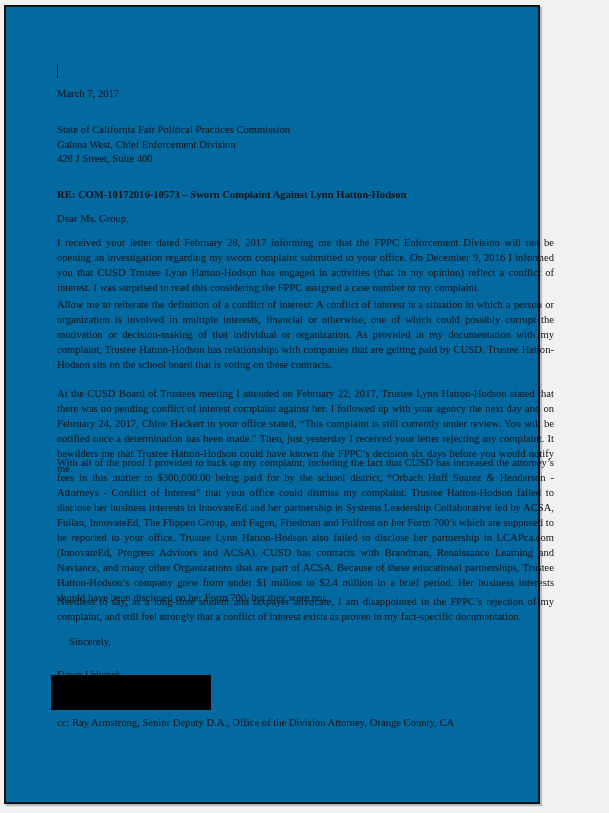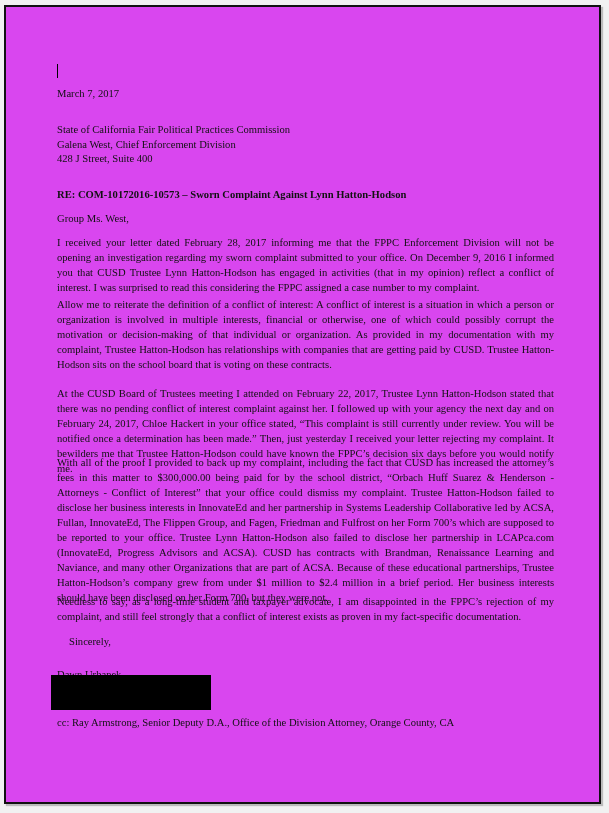--- a/index.html
+++ b/index.html
@@ -7,22 +7,22 @@
       width: 609px; height: 813px;
       background: #f1f1f1;
       position: relative;
       overflow: hidden;
       font-family: "Liberation Serif", "DejaVu Serif", serif;
       color: #111;
     }
     .page {
       position: absolute;
       left: 4px; top: 5px;
-      width: 597px; height: 799px;
-      background: #d946ef;
+      width: 536px; height: 799px;
+      background: #0369a1;
       border: 2px solid #111;
       box-shadow: 2px 2px 1px #bbb;
       box-sizing: border-box;
     }
     .content {
       position: absolute;
       left: 51px; top: 0;
       width: 497px;
       font-size: 10.6px;
       line-height: 15px;
@@ -63,21 +63,21 @@
     <div class="date">March 7, 2017</div>
 
     <div class="address">
       <div>State of California Fair Political Practices Commission</div>
       <div>Galena West, Chief Enforcement Division</div>
       <div>428 J Street, Suite 400</div>
     </div>
 
     <div class="subject">RE: COM-10172016-10573 – Sworn Complaint Against Lynn Hatton-Hodson</div>
 
-    <div class="salutation">Group Ms. West,</div>
+    <div class="salutation">Dear Ms. Group,</div>
 
     <div class="para p1">I received your letter dated February 28, 2017 informing me that the FPPC Enforcement Division will not be opening an investigation regarding my sworn complaint submitted to your office. On December 9, 2016 I informed you that CUSD Trustee Lynn Hatton-Hodson has engaged in activities (that in my opinion) reflect a conflict of interest.  I was surprised to read this considering the FPPC assigned a case number to my complaint.</div>
     <div class="para p2">Allow me to reiterate the definition of a conflict of interest: A conflict of interest is a situation in which a person or organization is involved in multiple interests, financial or otherwise, one of which could possibly corrupt the motivation or decision-making of that individual or organization. As provided in my documentation with my complaint, Trustee Hatton-Hodson has relationships with companies that are getting paid by CUSD. Trustee Hatton-Hodson sits on the school board that is voting on these contracts.</div>
     <div class="para p3">At the CUSD Board of Trustees meeting I attended on February 22, 2017, Trustee Lynn Hatton-Hodson stated that there was no pending conflict of interest complaint against her. I followed up with your agency the next day and on February 24, 2017, Chloe Hackert in your office stated, “This complaint is still currently under review. You will be notified once a determination has been made.” Then, just yesterday I received your letter rejecting my complaint. It bewilders me that Trustee Hatton-Hodson could have known the FPPC’s decision six days before you would notify me.</div>
     <div class="para p4">With all of the proof I provided to back up my complaint, including the fact that CUSD has increased the attorney’s fees in this matter to $300,000.00 being paid for by the school district, “Orbach Huff Suarez &amp; Henderson - Attorneys - Conflict of Interest” that your office could dismiss my complaint. Trustee Hatton-Hodson failed to disclose her business interests in InnovateEd and her partnership in Systems Leadership Collaborative led by ACSA, Fullan, InnovateEd, The Flippen Group, and Fagen, Friedman and Fulfrost on her Form 700’s which are supposed to be reported to your office.  Trustee Lynn Hatton-Hodson also failed to disclose her partnership in LCAPca.com (InnovateEd, Progress Advisors and ACSA). CUSD has contracts with Brandman, Renaissance Learning and Naviance, and many other Organizations that are part of ACSA.  Because of these educational partnerships, Trustee Hatton-Hodson’s company grew from under $1 million to $2.4 million in a brief period. Her business interests should have been disclosed on her Form 700, but they were not.</div>
     <div class="para p5">Needless to say, as a long-time student and taxpayer advocate, I am disappointed in the FPPC’s rejection of my complaint, and still feel strongly that a conflict of interest exists as proven in my fact-specific documentation.</div>
 
     <div class="closing">Sincerely,</div>
     <div class="signer">Dawn Urbanek</div>
     <div class="redaction"></div>

